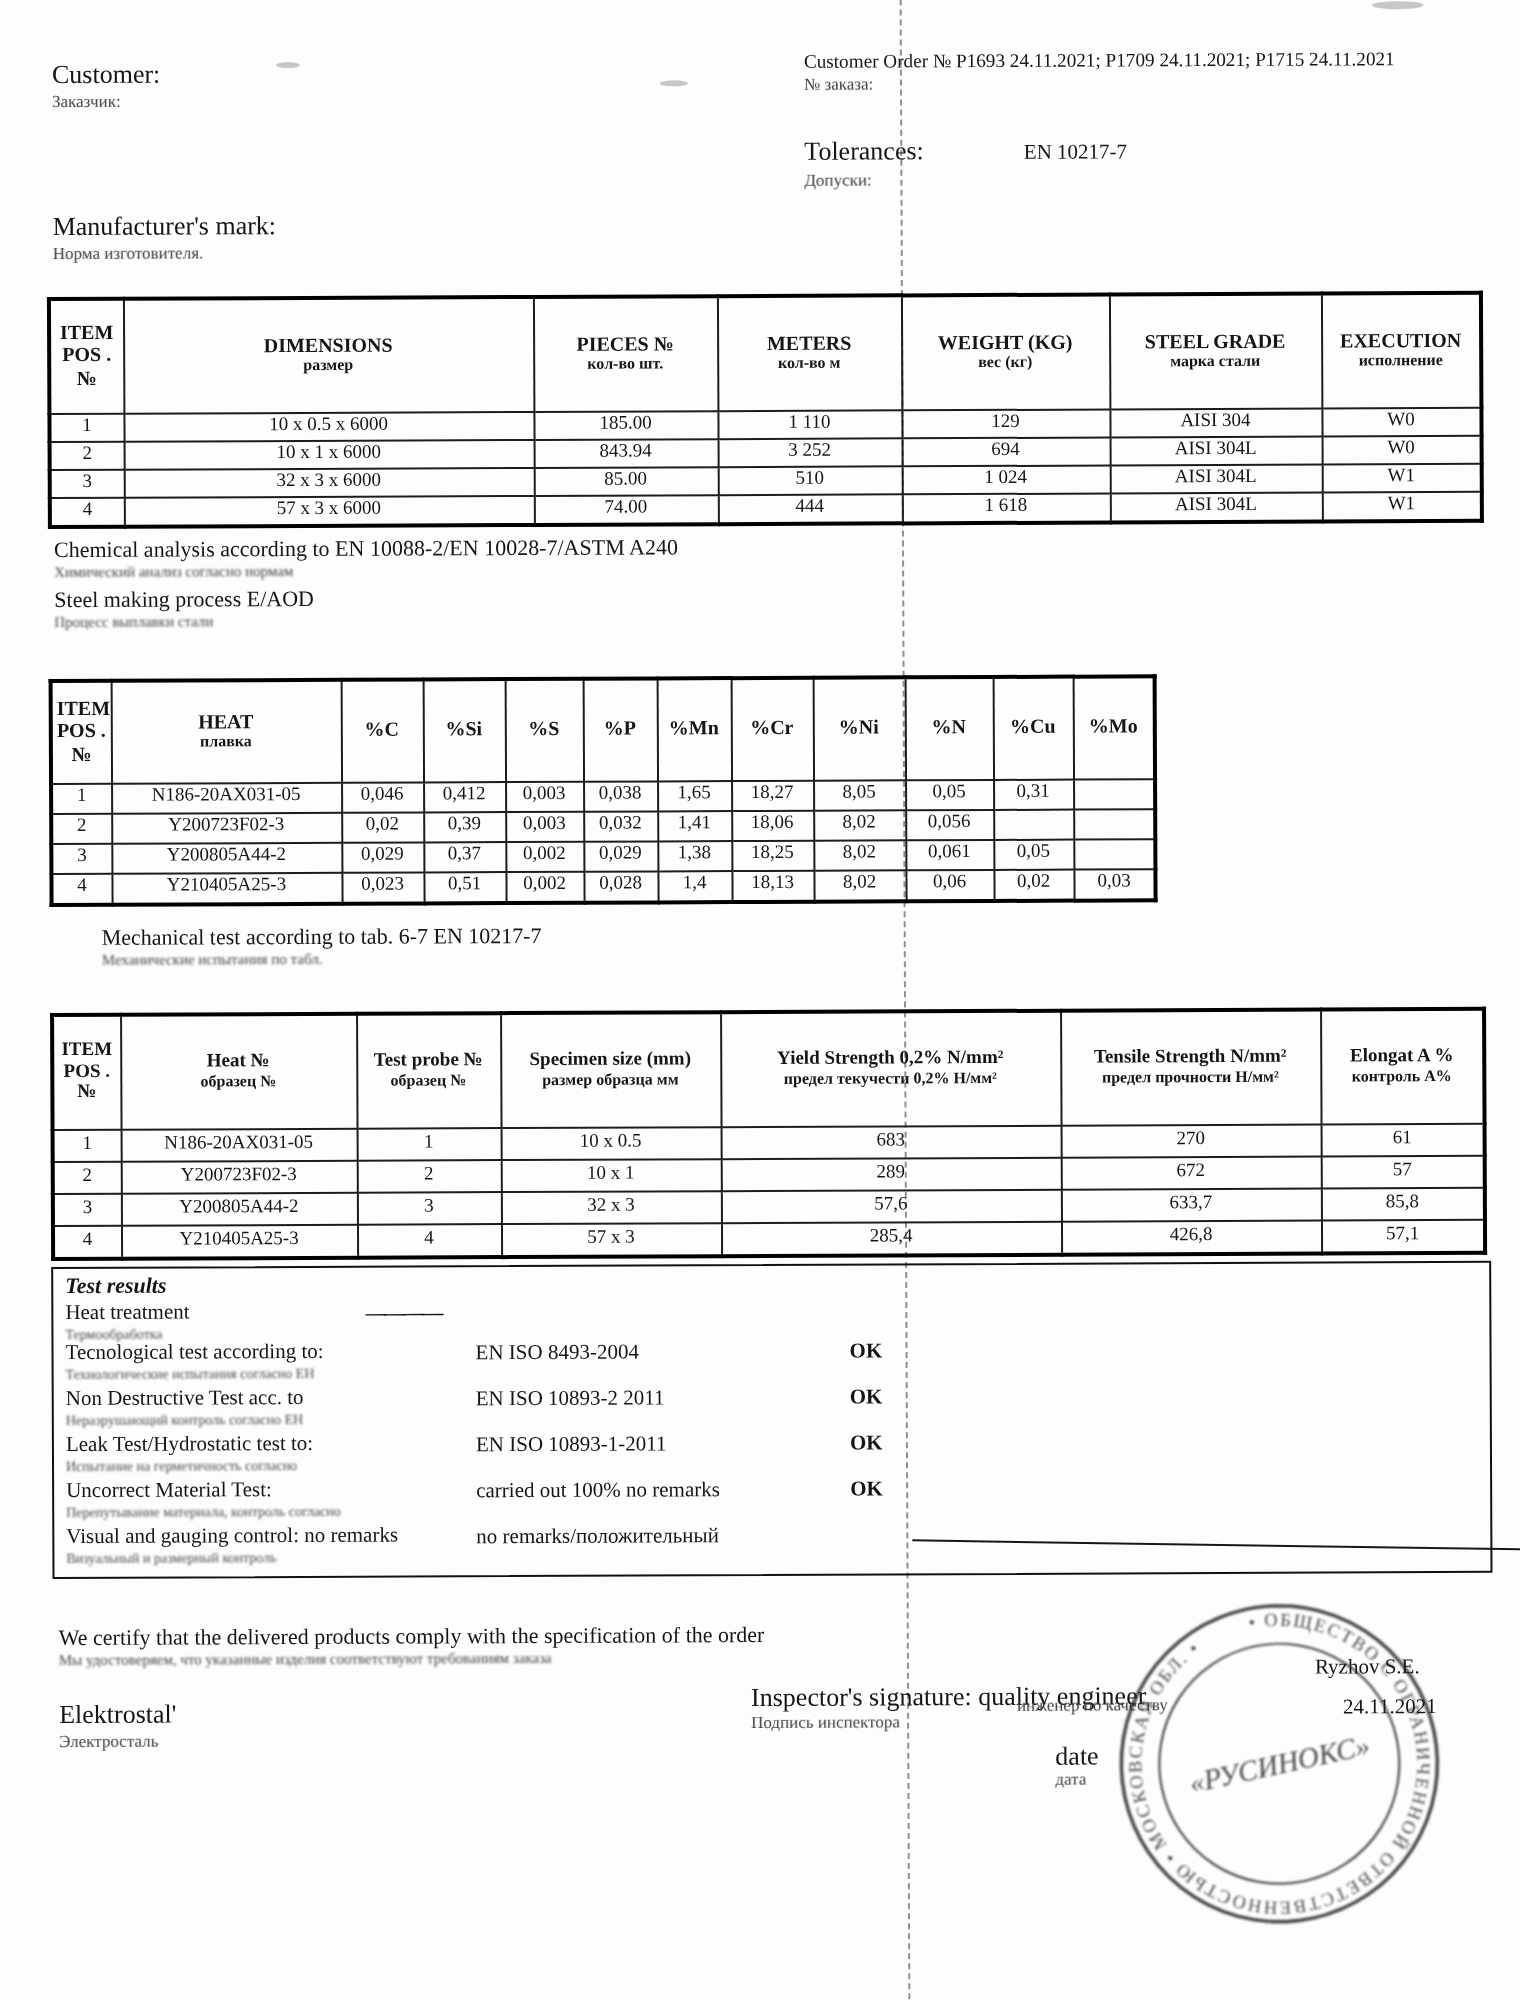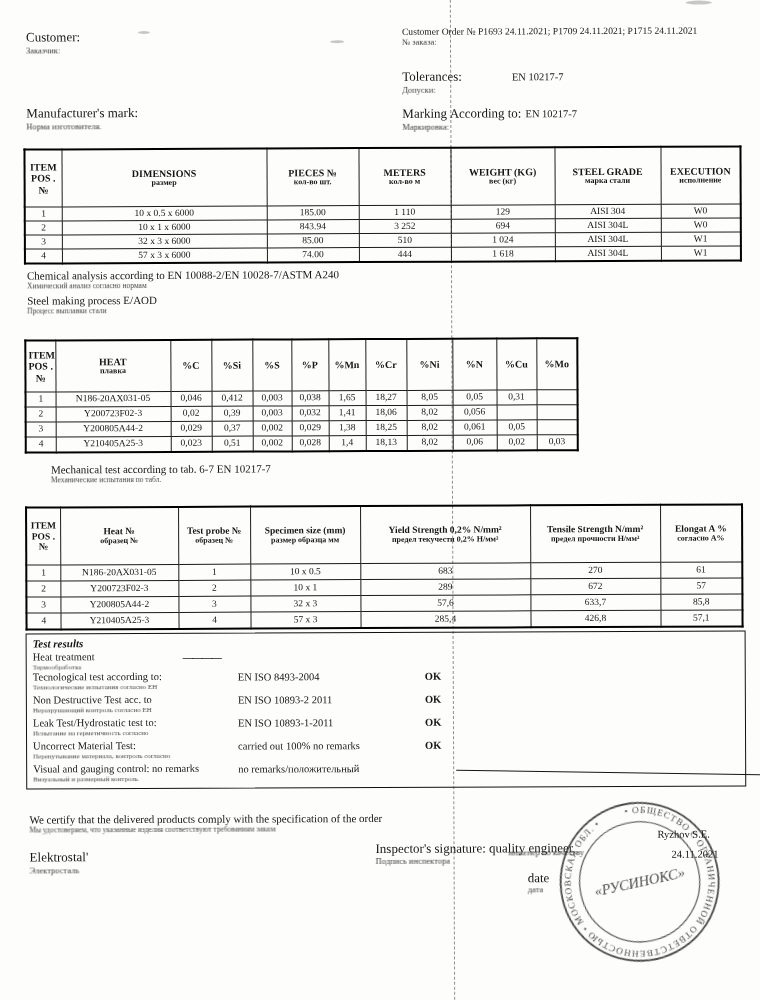--- a/index.html
+++ b/index.html
@@ -89,25 +89,20 @@
 
   <div class="abs" style="left:404px;top:26px;width:348px;">
     <div class="lbl" style="font-size:9.6px;white-space:nowrap;">Customer Order № P1693 24.11.2021; P1709 24.11.2021; P1715 24.11.2021</div>
     <div class="ru">№ заказа:</div>
   </div>
   <div class="abs" style="left:404px;top:67px;">
     <span class="lbl">Tolerances:</span>
     <span class="val" style="margin-left:46px;">EN 10217-7</span>
     <div class="ru">Допуски:</div>
   </div>
-  <div class="abs" style="left:404px;top:104px;">
-    <span class="lbl">Marking According to:</span>
-    <span class="val">EN 10217-7</span>
-    <div class="ru">Маркировка:</div>
-  </div>
 
   <table class="t-items">
     <colgroup>
         <col>
         <col>
         <col>
         <col>
         <col>
         <col>
         <col>
@@ -341,21 +336,21 @@
           <th>
             <div class="h-en">Yield Strength 0,2%  N/mm²</div>
             <div class="h-ru">предел текучести 0,2% Н/мм²</div>
           </th>
           <th>
             <div class="h-en">Tensile Strength N/mm²</div>
             <div class="h-ru">предел прочности Н/мм²</div>
           </th>
           <th>
             <div class="h-en">Elongat A %</div>
-            <div class="h-ru">согласно A%</div>
+            <div class="h-ru">контроль A%</div>
           </th>
         </tr>
       </thead>
     <tbody>
         <tr>
           <td>1</td>
           <td>N186-20AX031-05</td>
           <td>1</td>
           <td>10 x 0.5</td>
           <td>683</td>

